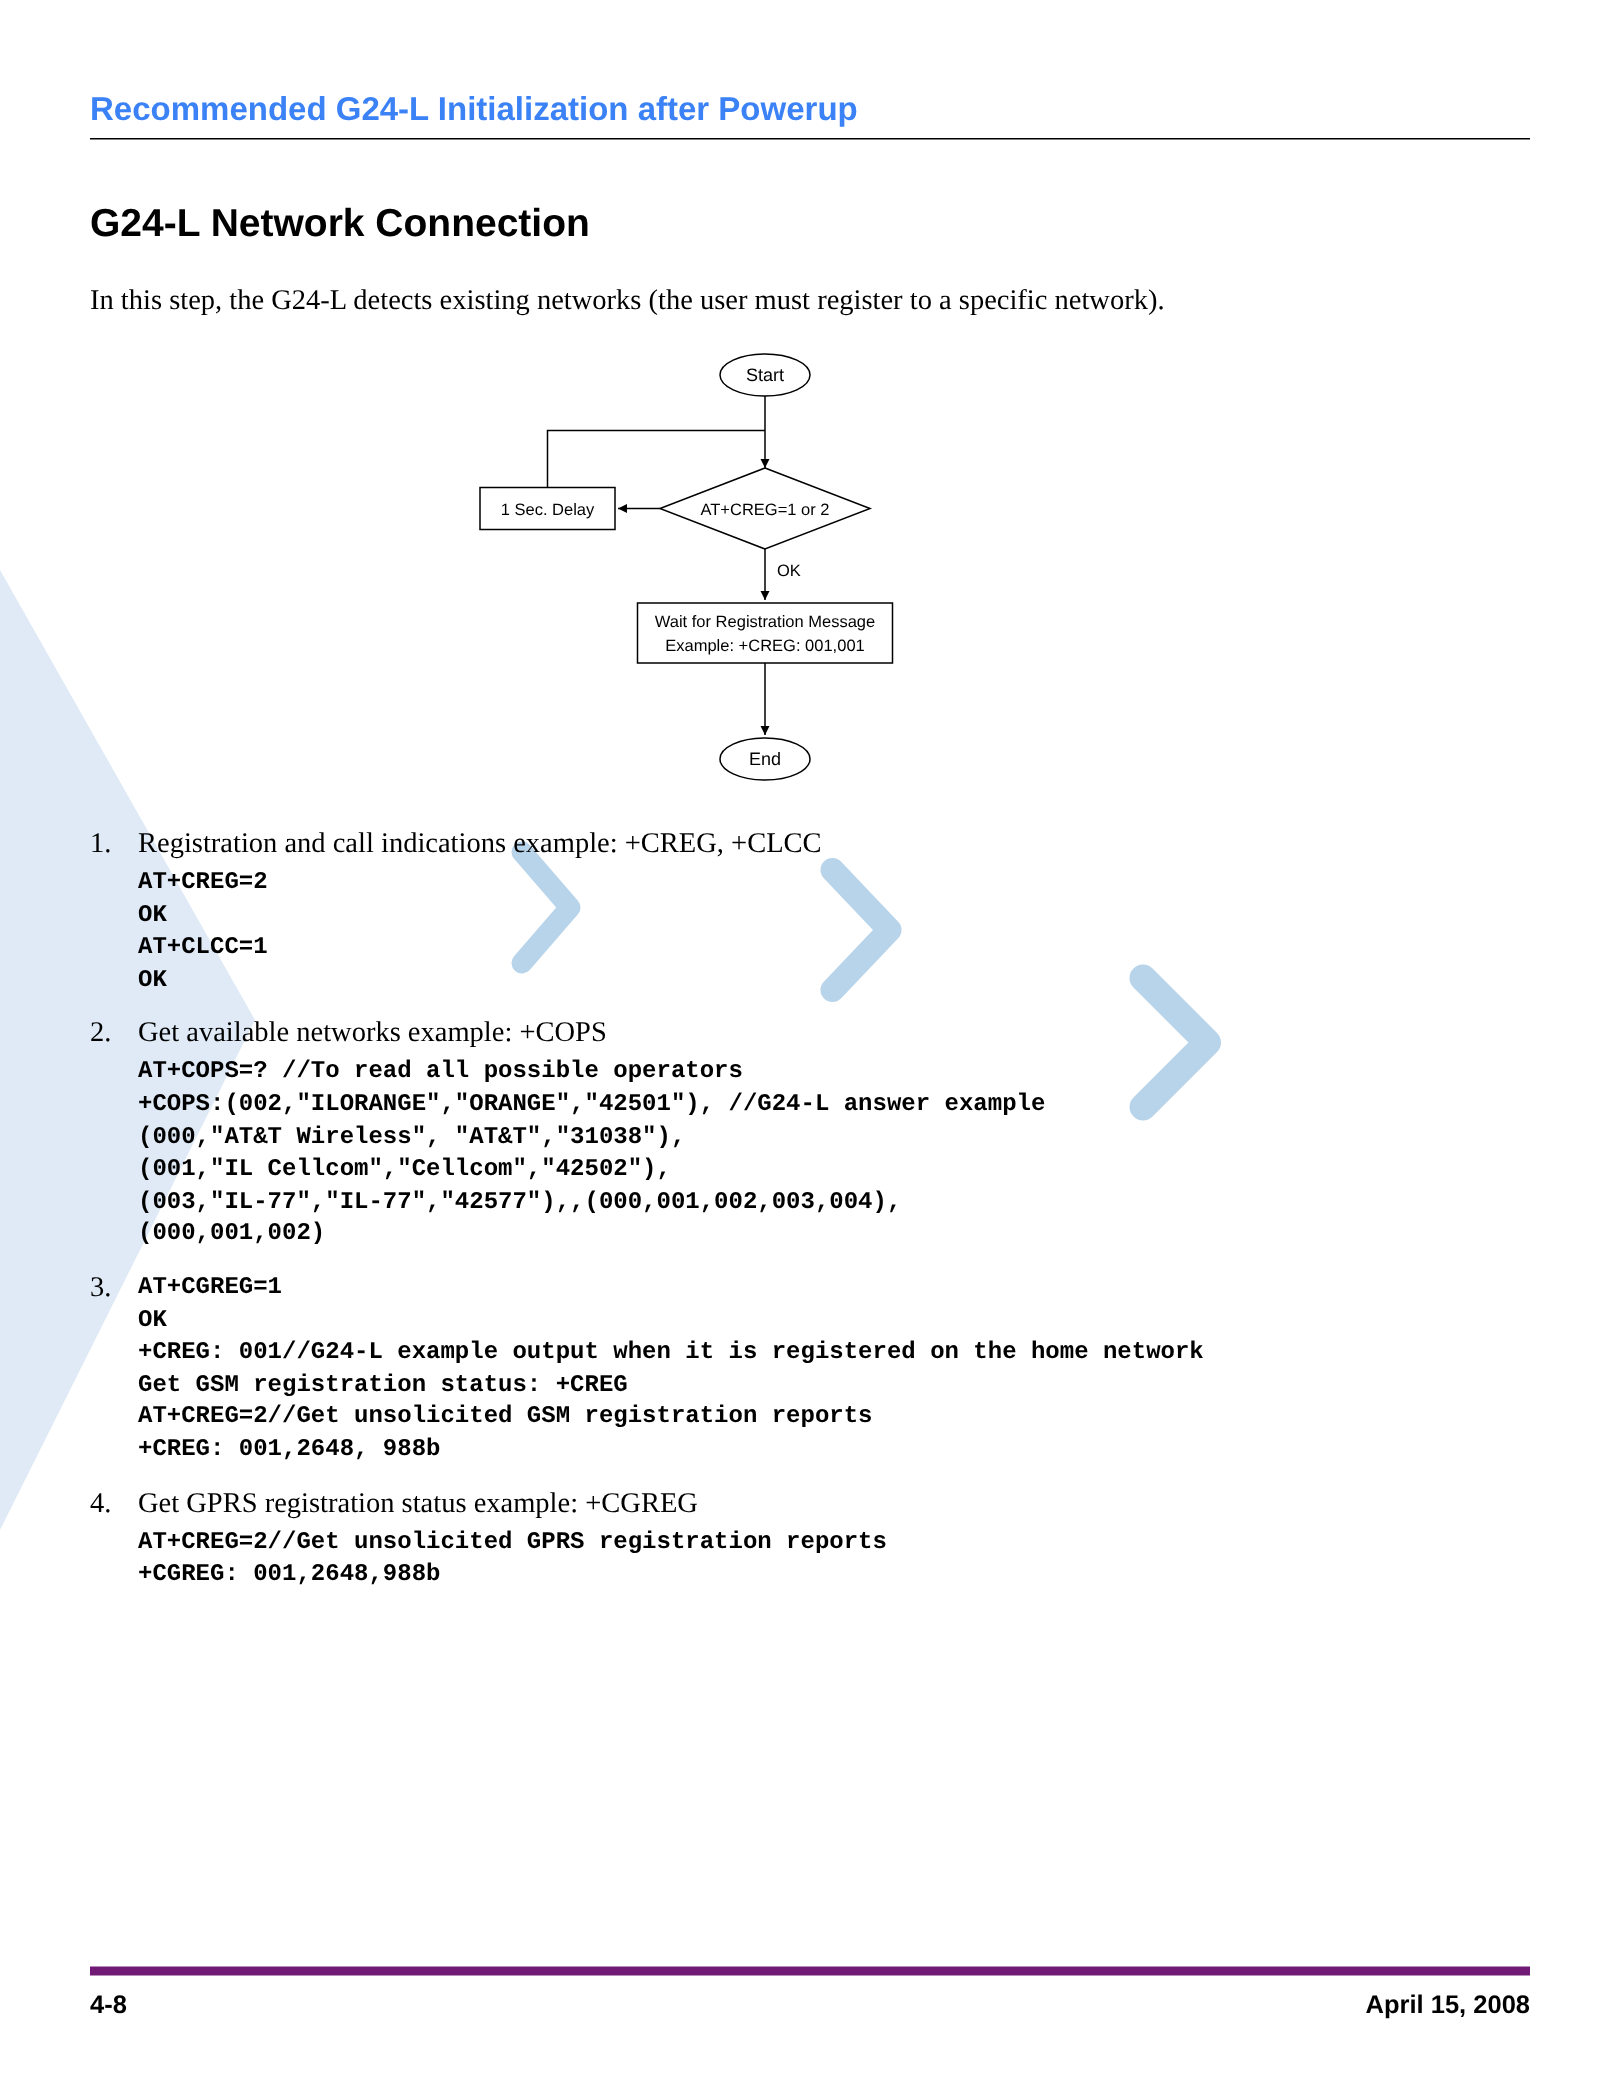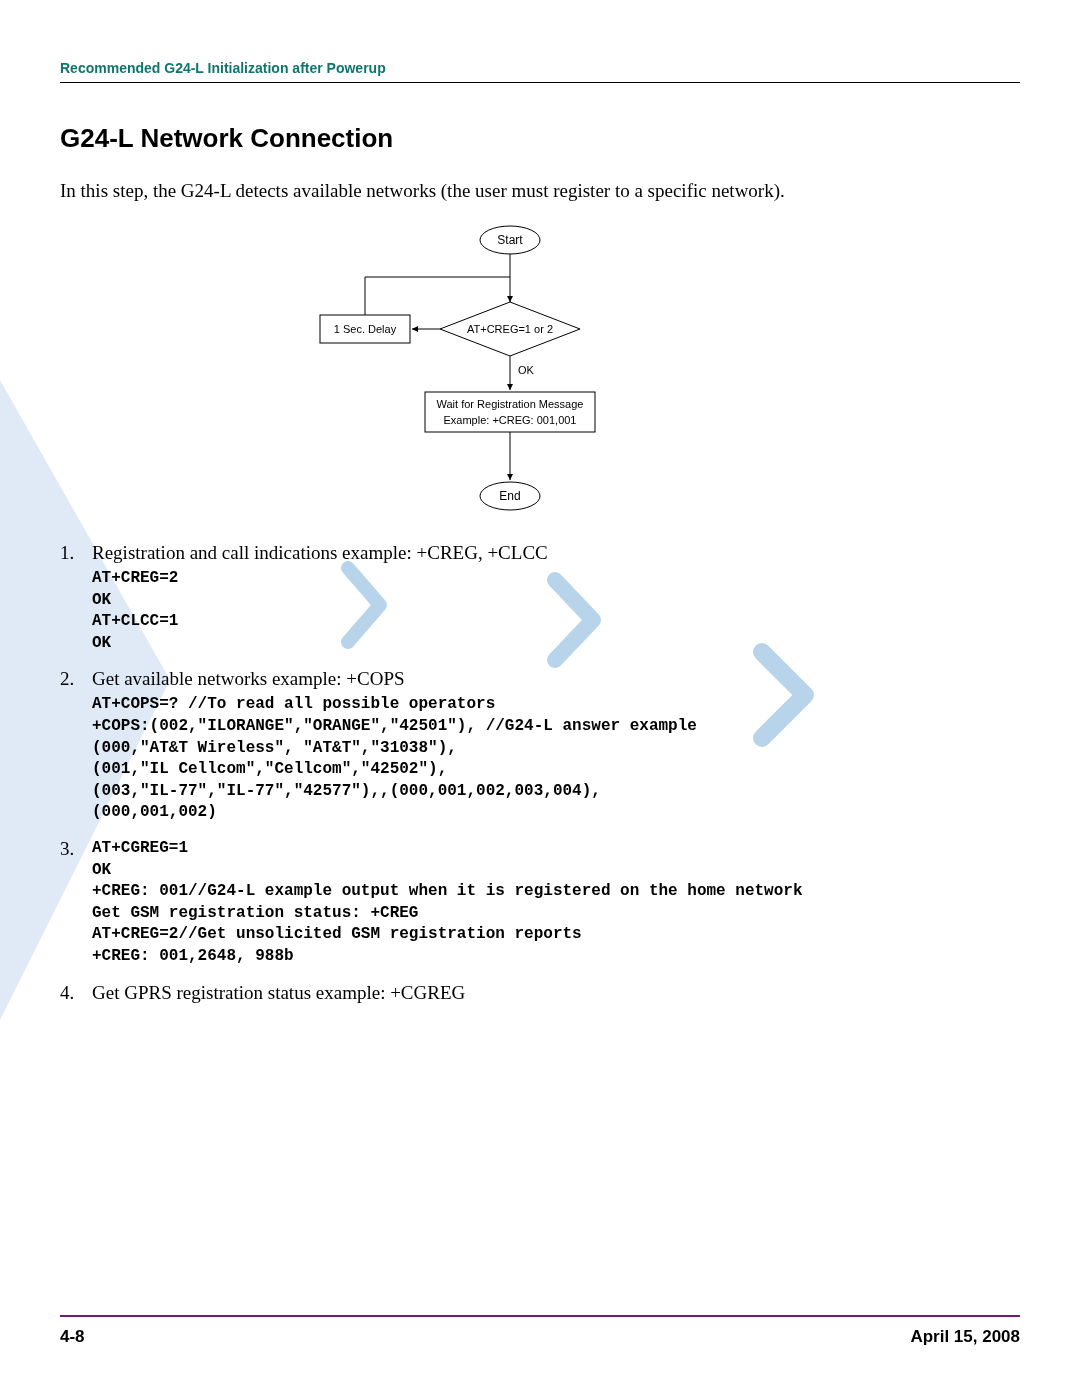--- a/index.html
+++ b/index.html
@@ -18,22 +18,22 @@
     padding: 60px 60px 40px 60px;
   }
   .bg-decor {
     position: absolute;
     pointer-events: none;
     z-index: 0;
   }
   .header-title {
     font-family: Arial, Helvetica, sans-serif;
     font-weight: bold;
-    font-size: 14px;
-    color: #0f766e;
+    font-size: 22px;
+    color: #3b82f6;
     margin-bottom: 6px;
   }
   .header-rule {
     border: none;
     border-top: 1px solid #000;
     width: 100%;
     margin-bottom: 40px;
   }
   .content {
     position: relative;
@@ -93,21 +93,21 @@
     font-size: 16px;
     white-space: pre-wrap;
     word-break: break-word;
     line-height: 1.35;
   }
   .footer {
     position: absolute;
     left: 60px;
     right: 60px;
     bottom: 50px;
-    border-top: 2px solid #701a75;
+    border-top: 6px solid #701a75;
     padding-top: 10px;
     display: flex;
     justify-content: space-between;
     font-family: Arial, Helvetica, sans-serif;
     font-weight: bold;
     font-size: 17px;
     color: #000;
     z-index: 2;
   }
   .footer .mid { flex: 1; text-align: center; }
@@ -128,21 +128,21 @@
   </svg>
   <svg class="bg-decor" style="left:750px; top:640px;" width="80" height="110">
     <polyline points="12,12 55,55 12,98" fill="none" stroke="#b8d4ea" stroke-width="18" stroke-linecap="round" stroke-linejoin="round"></polyline>
   </svg>
 
   <div class="header-title">Recommended G24-L Initialization after Powerup</div>
   <hr class="header-rule">
 
   <div class="content">
     <h2 class="section-heading">G24-L Network Connection</h2>
-    <p class="intro">In this step, the G24-L detects available networks (the user must register to a specific network).</p>
+    <p class="intro">In this step, the G24-L detects existing networks (the user must register to a specific network).</p>
 
     <svg class="flowchart" width="420" height="310">
       <defs>
         <marker id="arrow" markerWidth="8" markerHeight="8" refX="6" refY="3" orient="auto">
           <path d="M0,0 L6,3 L0,6 Z" fill="#000"></path>
         </marker>
       </defs>
 
       <ellipse cx="250" cy="18" rx="30" ry="14" fill="#fff" stroke="#000"></ellipse>
       <text x="250" y="22" text-anchor="middle" font-family="Arial" font-size="12">Start</text>
@@ -192,20 +192,22 @@
       <li>
         <div class="code">AT+CGREG=1
 OK
 +CREG: 001//G24-L example output when it is registered on the home network
 Get GSM registration status: +CREG
 AT+CREG=2//Get unsolicited GSM registration reports
 +CREG: 001,2648, 988b</div>
       </li>
       <li>
         <div class="step-title">Get GPRS registration status example: +CGREG</div>
+        <div class="code">AT+CREG=2//Get unsolicited GPRS registration reports
++CGREG: 001,2648,988b</div>
       </li>
     </ol>
   </div>
 
   <div class="footer">
     <div>4-8</div>
     <div>April 15, 2008</div>
   </div>
 
 </div>

